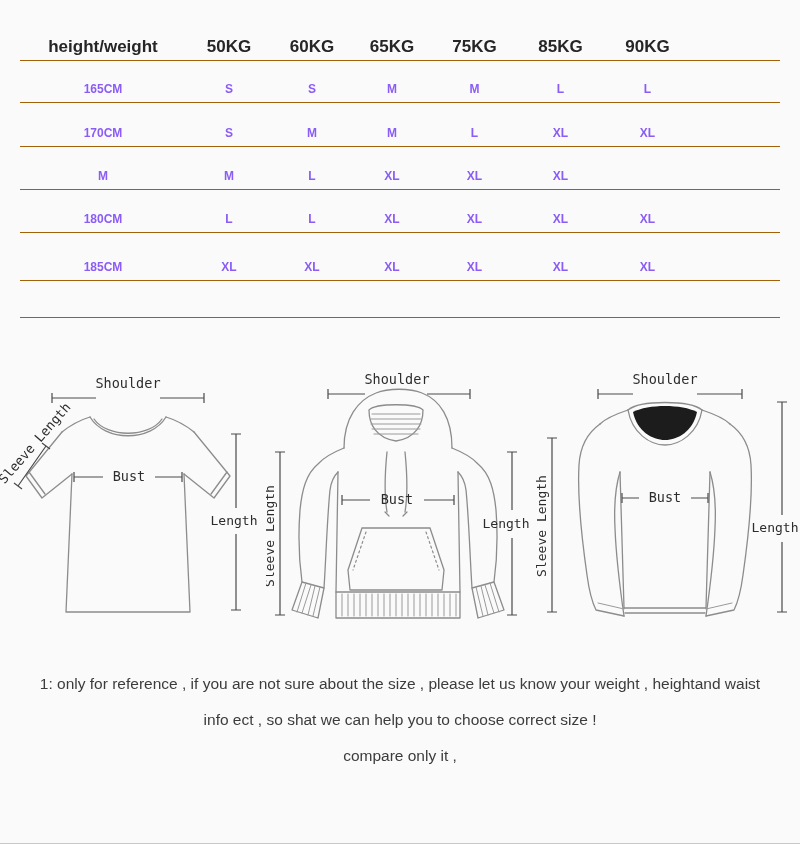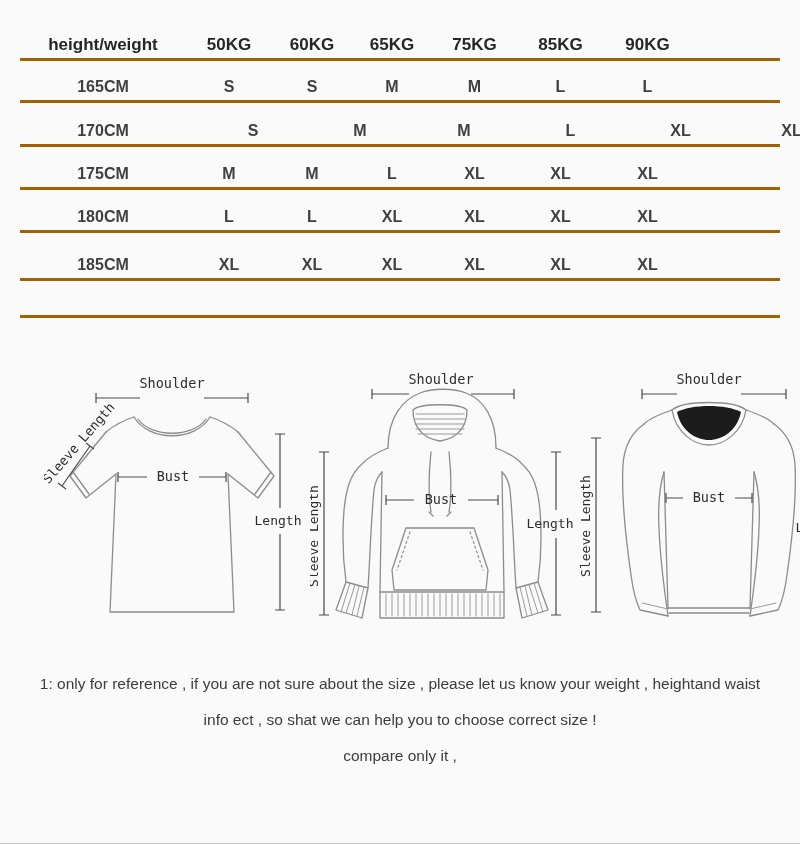--- a/index.html
+++ b/index.html
@@ -4,39 +4,39 @@
 <style>
   * { margin:0; padding:0; box-sizing:border-box; }
   body { width:800px; height:844px; background:#fafafa; font-family:"Liberation Sans", sans-serif; overflow:hidden; }
   .page { position:relative; width:800px; height:844px; background:#fafafa; border-bottom:1px solid #c8c8c8; }
 
   
   .size-table { padding:22px 20px 0 20px; }
   .trow {
     display:grid;
     grid-template-columns:166px 86px 80px 80px 85px 87px 87px 1fr;
-    border-bottom:3px solid #a16207;
+    border-bottom:1px solid #a16207;
     align-items:end;
   }
   .trow .cell {
     display:flex; justify-content:center; align-items:flex-end;
     padding-bottom:4px;
-    font-weight:700; color:#404040; font-size:16px; line-height:18px;
+    font-weight:700; color:#8b5cf6; font-size:12px; line-height:18px;
   }
   .trow.header { height:39px; }
   .trow.header .cell { font-size:17px; color:#262626; }
   .trow.r1 { height:42px; }
-  .trow.r2 { height:44px;gap:24px; }
+  .trow.r2 { height:44px; }
   .trow.r3 { height:43px; }
   .trow.r4 { height:43px; }
   .trow.r5 { height:48px;text-align:right; }
   .trow.empty { height:37px; }
 
   
-  .diagrams { display:flex; margin-top:42px;padding-left:44px; }
+  .diagrams { display:flex; margin-top:42px; }
   .figure { width:266px; height:292px; }
   svg { display:block; }
   .garment { fill:none; stroke:#8c8c8c; stroke-width:1.3; stroke-linecap:round; stroke-linejoin:round; }
   .garment-thin { fill:none; stroke:#9a9a9a; stroke-width:1; }
   .stitch { fill:none; stroke:#8c8c8c; stroke-width:1.2; stroke-dasharray:2 3; }
   .measure { fill:none; stroke:#4a4a4a; stroke-width:1.2; }
   .dlabel { font-family:"DejaVu Sans Mono", monospace; font-size:13px; fill:#2d2d2d; }
   .dlabel.big { font-size:13.5px; }
 
   
@@ -76,21 +76,20 @@
       <div class="cell">S</div>
       <div class="cell">M</div>
       <div class="cell">M</div>
       <div class="cell">L</div>
       <div class="cell">XL</div>
       <div class="cell">XL</div>
       <div class="cell"></div>
     </div>
 
     <div class="trow r3">
-      <div class="cell">175CM</div>
       <div class="cell">M</div>
       <div class="cell">M</div>
       <div class="cell">L</div>
       <div class="cell">XL</div>
       <div class="cell">XL</div>
       <div class="cell">XL</div>
       <div class="cell"></div>
     </div>
 
     <div class="trow r4">

